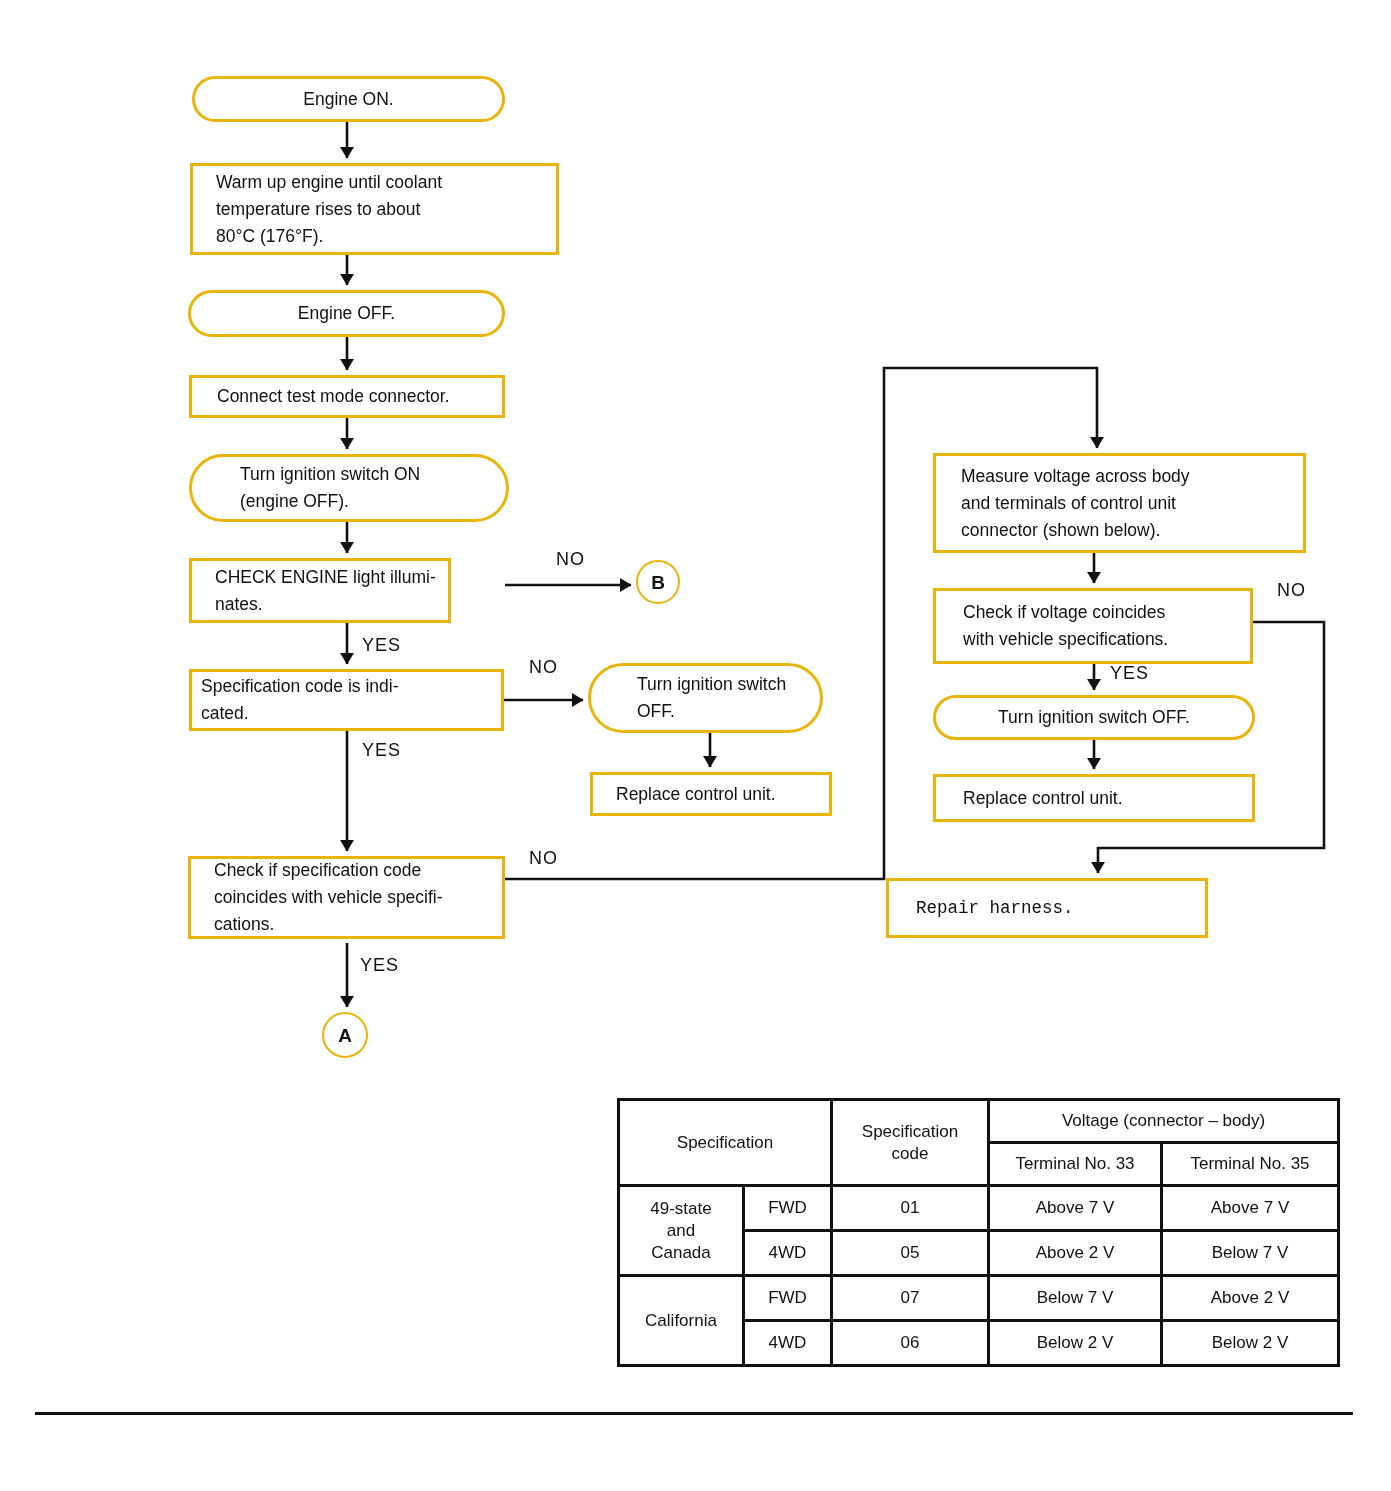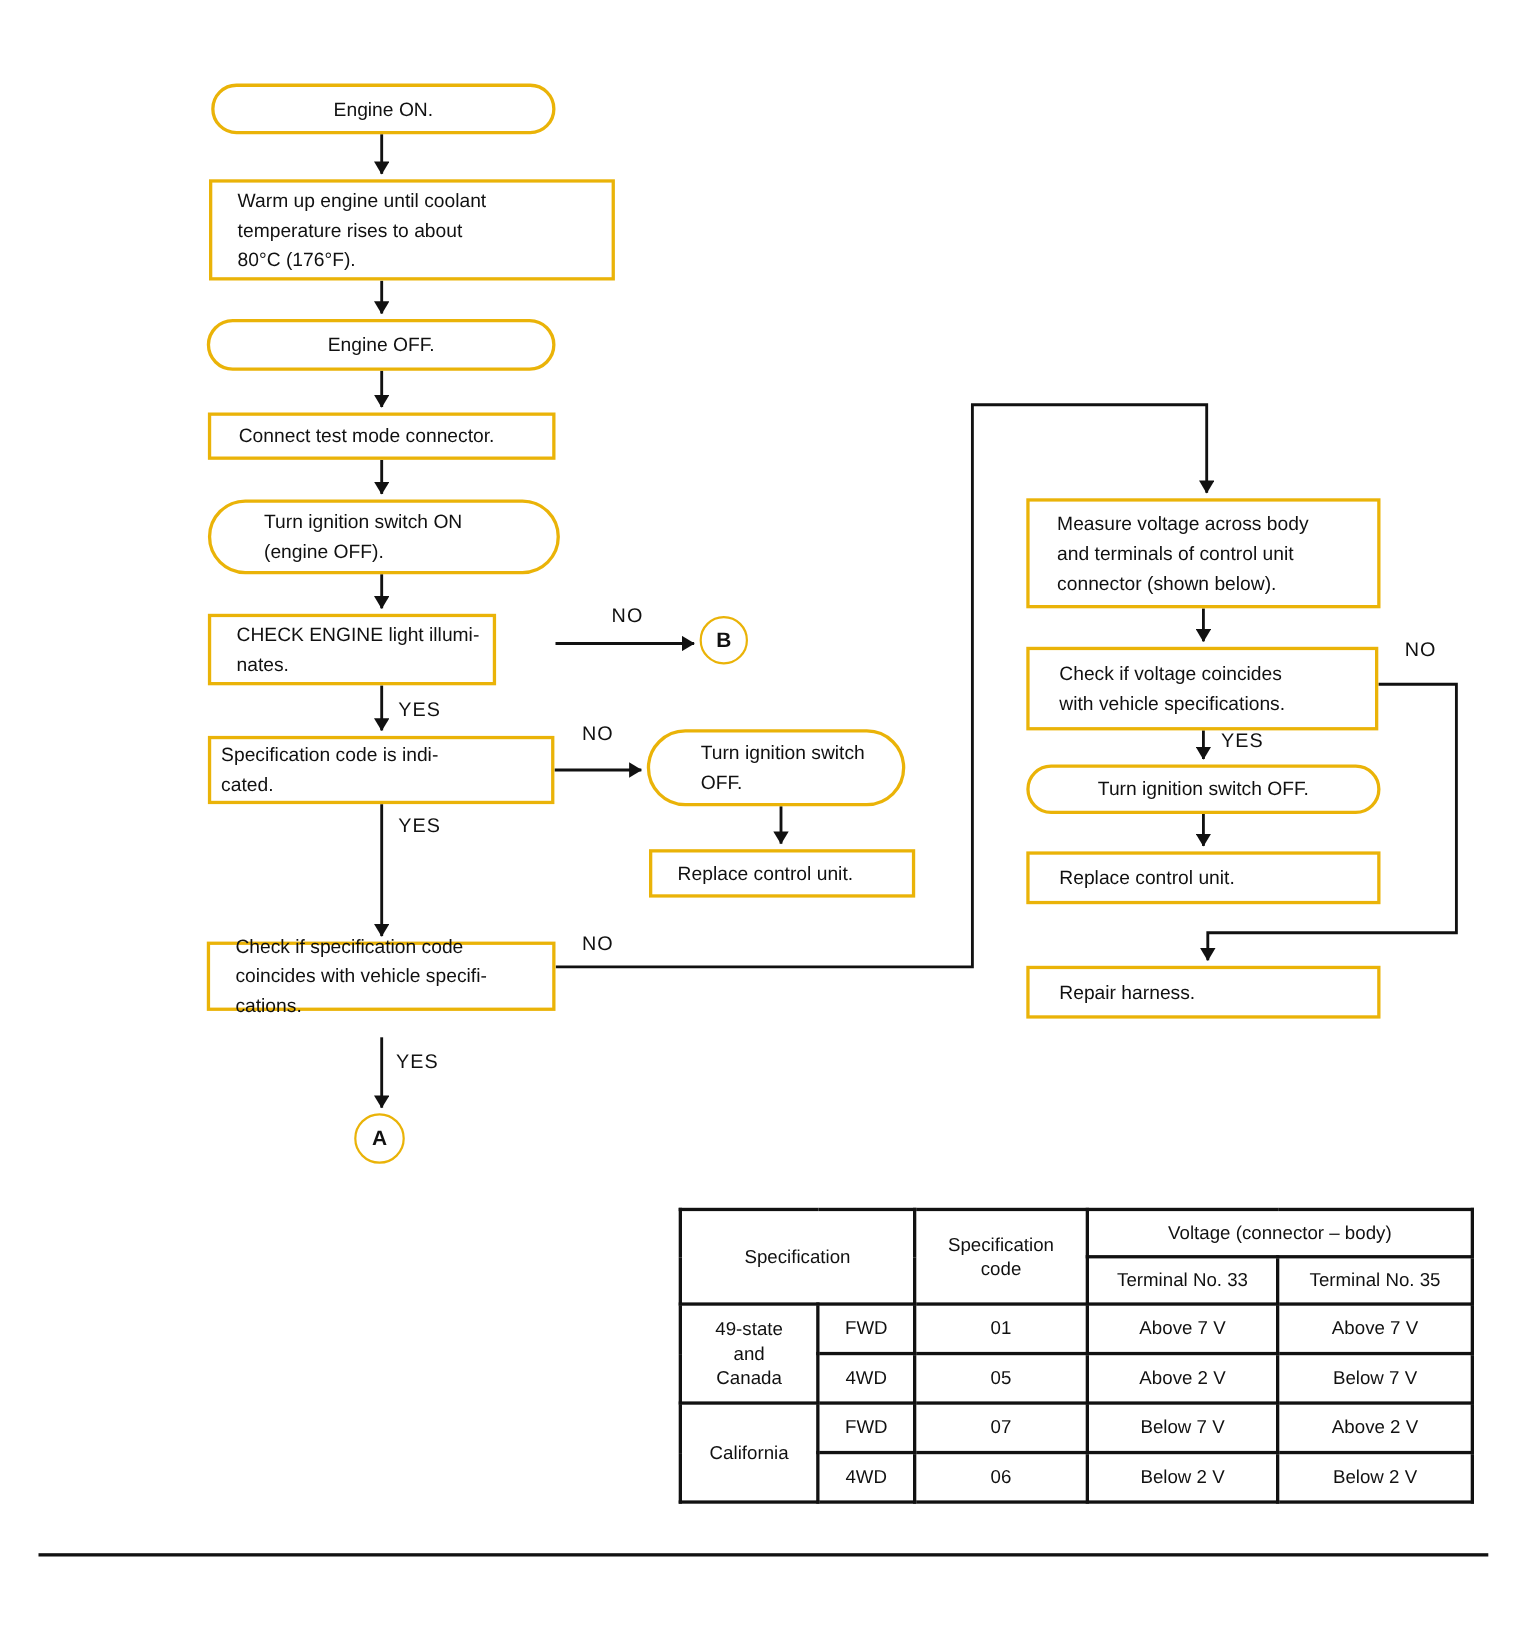--- a/index.html
+++ b/index.html
@@ -18,30 +18,30 @@
   .circle { border-radius:50%; justify-content:center; font-weight:bold; font-size:19px; border-width:2.5px; }
   .edge-label { position:absolute; font-size:18px; letter-spacing:1px; }
 
   #engine-on        { left:192px; top:76px;  width:313px; height:46px; border-radius:23px; }
   #warm-up          { left:190px; top:163px; width:369px; height:92px;  padding-left:23px; }
   #engine-off       { left:188px; top:290px; width:317px; height:47px; border-radius:24px; }
   #connect-test     { left:189px; top:375px; width:316px; height:43px;  padding-left:25px; }
   #ignition-on      { left:189px; top:454px; width:320px; height:68px; border-radius:34px; padding-left:48px; }
   #check-engine     { left:189px; top:558px; width:262px; height:65px;  padding-left:23px; }
   #spec-code        { left:189px; top:669px; width:315px; height:62px;  padding-left:9px; }
-  #check-spec       { left:188px; top:856px; width:317px; height:63px;  padding-left:23px; }
+  #check-spec       { left:188px; top:856px; width:317px; height:83px;  padding-left:23px; }
   #circle-a         { left:322px; top:1012px; width:46px; height:46px; }
   #circle-b         { left:636px; top:560px;  width:44px; height:44px; }
   #ignition-off-mid { left:588px; top:663px; width:235px; height:70px; border-radius:35px; padding-left:46px; }
   #replace-mid      { left:590px; top:772px; width:242px; height:44px;  padding-left:23px; }
-  #measure          { left:933px; top:453px; width:322px; height:100px; padding-left:25px; }
+  #measure          { left:933px; top:453px; width:373px; height:100px; padding-left:25px; }
   #check-voltage    { left:933px; top:588px; width:320px; height:76px;  padding-left:27px; }
   #ignition-off-right{ left:933px; top:695px; width:322px; height:45px; border-radius:23px; }
   #replace-right    { left:933px; top:774px; width:322px; height:48px;  padding-left:27px; }
-  #repair           { left:933px; top:878px; width:322px; height:48px;  padding-left:27px; }
+  #repair           { left:886px; top:878px; width:322px; height:60px;  padding-left:27px;font-family:Liberation Mono, monospace; }
 
   #lbl-yes-1 { left:362px;  top:635px; }
   #lbl-yes-2 { left:362px;  top:740px; }
   #lbl-yes-3 { left:360px;  top:955px; }
   #lbl-yes-4 { left:1110px; top:663px; }
   #lbl-no-1  { left:556px;  top:549px; }
   #lbl-no-2  { left:529px;  top:657px; }
   #lbl-no-3  { left:529px;  top:848px; }
   #lbl-no-4  { left:1277px; top:580px; }
 

